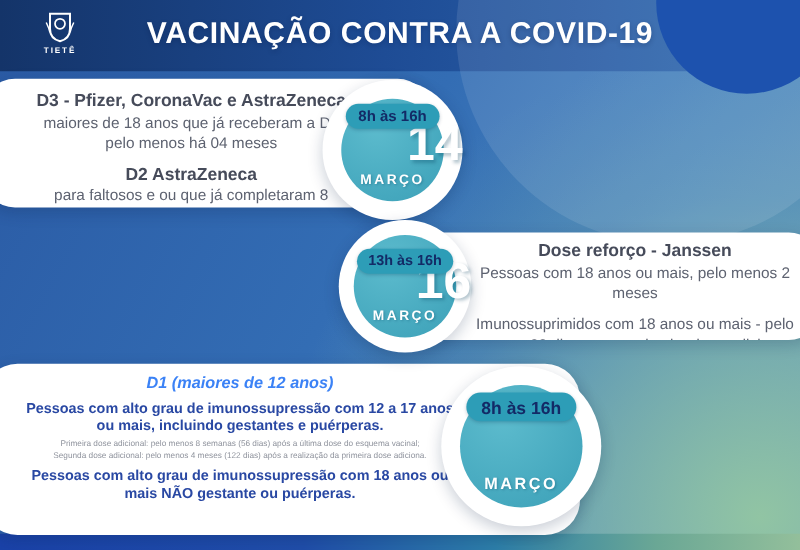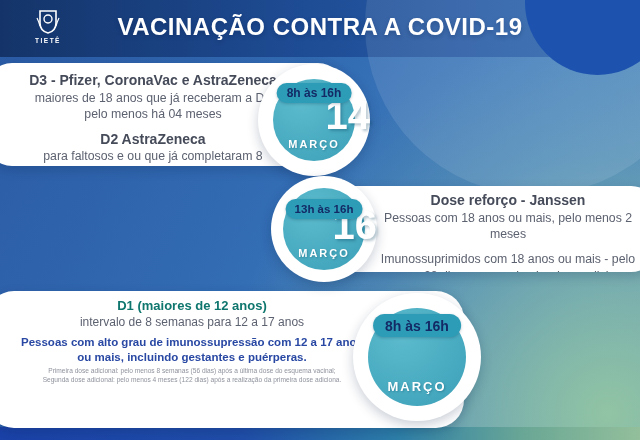--- a/index.html
+++ b/index.html
@@ -29,21 +29,21 @@
   .card{position:absolute;background:#fff;box-shadow:0 4px 12px rgba(10,30,70,0.20);z-index:2;overflow:hidden;}
   .card1{left:-14px;top:63px;width:358px;height:103px;border-radius:26px;}
   .card1 .content{padding:9px 46px 0 22px;text-align:center;}
   .card2{left:297px;top:186px;width:360px;height:86px;border-radius:26px;}
   .card2 .content{padding:6px 12px 0 74px;text-align:center;}
   .card3{left:-14px;top:291px;width:478px;height:137px;border-radius:28px;}
   .card3 .content{padding:7px 94px 0 28px;text-align:center;}
   .h-gray{font-size:14px;font-weight:bold;color:#464b5a;line-height:1.25;}
   .p-gray{font-size:12.3px;color:#5d6270;line-height:1.36;}
   .mt8{margin-top:8px;}
-  .h-navy{font-size:13px;font-weight:bold;color:#0f766e;line-height:1.3;}
+  .h-navy{font-size:13px;font-weight:bold;color:#3b82f6;line-height:1.3;font-style:italic;}
   .p-mix{font-size:12px;color:#5d6270;line-height:1.3;}
   .p-mix b{color:#303f85;font-size:12.5px;}
   .em-blue{font-size:11.5px;font-weight:bold;color:#2948a3;line-height:1.25;margin-top:5px;}
   .note{font-size:6.6px;color:#8f939d;line-height:1.4;margin-top:2px;}
   
   .datebox{position:absolute;z-index:4;}
   .ring{position:absolute;inset:0;border-radius:50%;background:#fff;box-shadow:0 4px 12px rgba(10,30,70,0.22);}
   .teal{position:absolute;border-radius:50%;
     background:radial-gradient(circle at 35% 28%,#5cbbcd 0%,#45a8be 70%,#3da0b7 100%);}
   .badge{position:absolute;left:50%;transform:translateX(-50%);background:#2d9db7;color:#132a66;
@@ -124,26 +124,26 @@
     <div class="ring"></div>
     <div class="teal"></div>
     <div class="badge">13h às 16h</div>
     <div class="day">16</div>
     <div class="month">MARÇO</div>
   </div>
 
   <div class="card card3">
     <div class="content">
       <div class="h-navy">D1 (maiores de 12 anos)</div>
-      <div class="p-mix">intervalo de 8 semanas para 12 a 17 anos</div>
       <div class="em-blue">Pessoas com alto grau de imunossupressão com 12 a 17 anos ou mais, incluindo gestantes e puérperas.</div>
       <div class="note">
         <div>Primeira dose adicional: pelo menos 8 semanas (56 dias) após a última dose do esquema vacinal;</div>
         <div>Segunda dose adicional: pelo menos 4 meses (122 dias) após a realização da primeira dose adiciona.</div>
       </div>
+      <div class="em-blue">Pessoas com alto grau de imunossupressão com 18 anos ou mais NÃO gestante ou puérperas.</div>
 
     </div>
   </div>
   <div class="datebox db3">
     <div class="ring"></div>
     <div class="teal"></div>
     <div class="badge">8h às 16h</div>
     <div class="month">MARÇO</div>
   </div>
 

